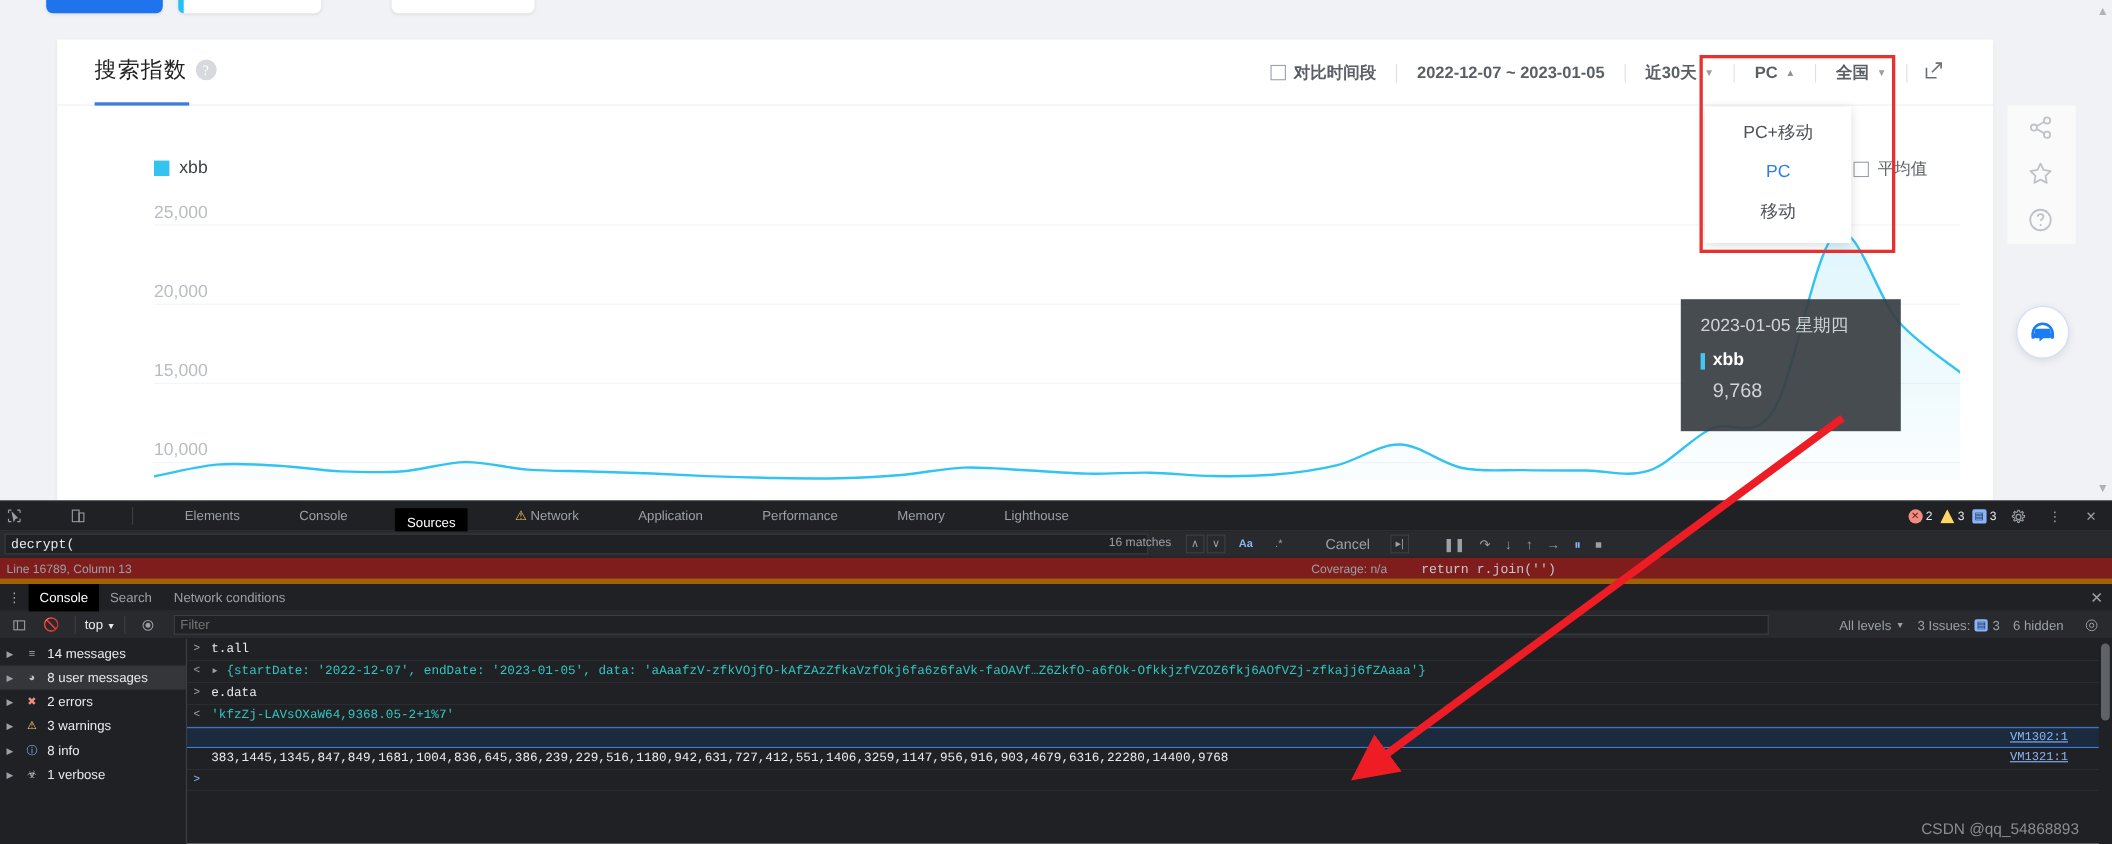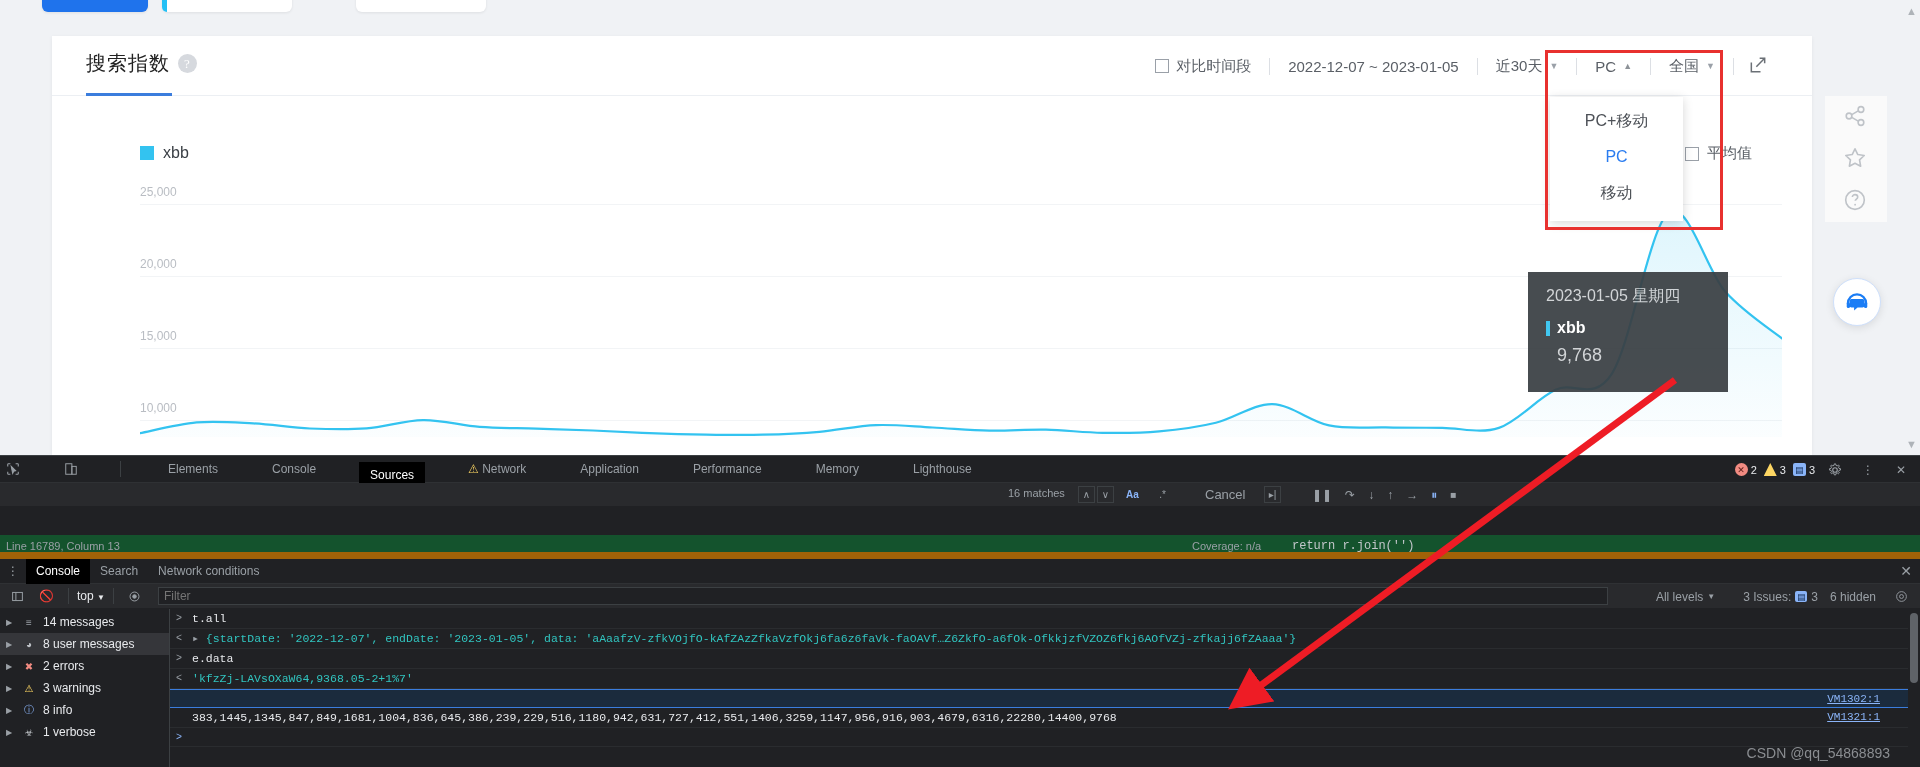--- a/index.html
+++ b/index.html
@@ -42,21 +42,21 @@
     display: inline-flex; align-items: center; justify-content: center;
     font-family: "Liberation Serif", serif;
   }
 
   
   #header-controls {
     position: absolute; right: 30px; top: 0; height: 60px;
     display: flex; align-items: center; gap: 0px;
     font-size: 15px; color: #5a5f66;
   }
-  .ctrl { display: flex; align-items: center; gap: 7px; padding: 0 18px; white-space: nowrap; cursor: pointer; }
+  .ctrl { display: flex; align-items: center; gap: 7px; padding: 0 18px; white-space: nowrap; cursor: pointer; font-weight: bold; }
   .vsep { width: 1px; height: 17px; background: #dcdfe4; }
   .cbox { width: 14px; height: 14px; border: 1px solid #9aa0a8; background: #fff; display: inline-block; }
   .caret { font-size: 9px; color: #9aa0a8; }
   .caret.up { color: #8d9298; }
   #export-icon { padding: 0 14px; cursor: pointer; }
 
   
   #red-box {
     position: absolute; left: 1545px; top: 50px; width: 178px; height: 180px;
     border: 3px solid #e8312f; z-index: 40; pointer-events: none;
@@ -70,21 +70,21 @@
   .dd-item { height: 36px; line-height: 36px; text-align: center; font-size: 16px; color: #4d5157; cursor: pointer; }
   .dd-item.sel { color: #2a7cf0; }
 
   
   #chart-area { position: relative; height: 359px; }
   #legend { position: absolute; left: 88px; top: 48px; display: flex; align-items: center; gap: 9px; font-size: 16px; color: #3a3f45; }
   #legend .swatch { width: 14px; height: 14px; background: #33c3f0; }
   #avg-check { position: absolute; right: 60px; top: 48px; display: flex; align-items: center; gap: 8px; font-size: 15px; color: #5a5f66; }
 
   .gridline { position: absolute; left: 88px; right: 30px; height: 1px; background: #f2f4f6; }
-  .ytick { position: absolute; left: 88px; font-size: 12px; color: #b9bdc3; }
+  .ytick { position: absolute; left: 88px; font-size: 16px; color: #b9bdc3; }
 
   #plot { position: absolute; left: 88px; top: 0; right: 30px; bottom: 0; overflow: hidden; }
 
   
   #chart-tooltip {
     position: absolute; left: 1528px; top: 272px; width: 200px; height: 120px;
     background: #3a3f43; opacity: .93; z-index: 25; padding: 14px 18px; color: #fff;
   }
   #tt-date { font-size: 16px; color: #cfd2d5; margin-bottom: 12px; }
   #tt-series { display: flex; align-items: center; gap: 7px; font-size: 16px; font-weight: bold; }
@@ -133,35 +133,35 @@
   #src-search-input {
     position: absolute; left: 4px; top: 2px; width: 1040px; height: 19px;
     background: #202124; border: 1px solid #3c4043; color: #e8eaed;
     font-family: "Liberation Mono", "DejaVu Sans Mono", monospace; font-size: 12px; padding: 0 5px;
   }
   #matches { position: absolute; left: 1008px; top: 4px; font-size: 11px; color: #9aa0a6; }
   .mini-btn { position: absolute; top: 3px; width: 17px; height: 17px; display: flex; align-items: center; justify-content: center;
     color: #9aa0a6; border: 1px solid #3c4043; font-size: 10px; cursor: pointer; }
   #cancel-btn { position: absolute; left: 1205px; top: 4px; font-size: 13px; color: #9aa0a6; cursor: pointer; }
   #dt-debug-bar { position: absolute; left: 1300px; top: 0; height: 24px; display: flex; align-items: center; gap: 13px; padding-left: 12px; color: #9aa0a6; }
-  #dt-line2 { position: relative; height: 24px; background: #14532d; border-bottom: 7px solid #a16207; margin-top: 28px; }
+  #dt-line2 { position: relative; height: 24px; background: #7f1d1d; border-bottom: 5px solid #a16207; }
   #line-col { position: absolute; left: 6px; top: 5px; font-size: 11px; color: #9aa0a6; }
   #coverage { position: absolute; left: 1192px; top: 5px; font-size: 11px; color: #9aa0a6; }
   #code-line { position: absolute; left: 1292px; top: 4px; font-family: "Liberation Mono", "DejaVu Sans Mono", monospace; font-size: 12px; color: #c3c7cb; }
 
   
   #drawer-tabs { position: relative; height: 25px; background: #202124; border-bottom: 1px solid #2f3134; display: flex; align-items: center; }
   .drawer-tab { padding: 0 10px; height: 25px; line-height: 25px; color: #9aa0a6; cursor: pointer; font-size: 12px; }
   .drawer-tab.active { background: #000; color: #fff; }
   #drawer-close { position: absolute; right: 8px; top: 4px; color: #9aa0a6; cursor: pointer; font-size: 14px; }
 
   #console-toolbar { position: relative; height: 25px; background: #292a2d; border-bottom: 1px solid #202124; display: flex; align-items: center; gap: 4px; padding-left: 4px; }
   #filter-input { flex: 0 0 auto; width: 1450px; height: 18px; background: #202124; border: 1px solid #3c4043; color: #9aa0a6; font-size: 12px; padding: 0 5px; margin-left: 6px; }
   #console-right { position: absolute; right: 6px; top: 0; height: 25px; display: flex; align-items: center; gap: 12px; color: #9aa0a6; font-size: 12px; }
-  .chip { display: inline-flex; align-items: center; gap: 4px; margin-left: 16px; }
+  .chip { display: inline-flex; align-items: center; gap: 4px; }
   .chip .sq { width: 12px; height: 11px; background: #8ab4f8; color: #102a53; font-size: 9px; display: inline-flex; align-items: center; justify-content: center; border-radius: 2px; }
 
   
   #console-body { position: relative; height: 213px; display: flex; }
   #console-sidebar { width: 170px; background: #202124; border-right: 1px solid #3c4043; padding-top: 2px; }
   .cs-row { height: 22px; display: flex; align-items: center; gap: 7px; padding-left: 6px; color: #e8eaed; font-size: 12px; cursor: pointer; }
   .cs-row.sel { background: #35363a; }
   .cs-row .tri { color: #9aa0a6; font-size: 8px; width: 9px; }
   .cs-ico { width: 14px; height: 14px; display: inline-flex; align-items: center; justify-content: center; font-size: 10px; }
   #console-msgs { flex: 1; position: relative; overflow: hidden; font-family: "Liberation Mono", "DejaVu Sans Mono", monospace; font-size: 11.5px; }
@@ -371,20 +371,21 @@
             <circle cx="8" cy="8" r="2.6" fill="none" stroke="#9aa0a6" stroke-width="1.3"></circle>
             <path d="M7.2 1h1.6l.3 1.7 1.4.6 1.4-1 1.1 1.1-1 1.4.6 1.4 1.7.3v1.6l-1.7.3-.6 1.4 1 1.4-1.1 1.1-1.4-1-1.4.6-.3 1.7H7.2l-.3-1.7-1.4-.6-1.4 1L3 11.2l1-1.4-.6-1.4L1.7 8.1V6.5l1.7-.3L4 4.8l-1-1.4L4.1 2.3l1.4 1 1.4-.6z" fill="none" stroke="#9aa0a6" stroke-width="1.1"></path>
           </svg>
       </span>
       <span class="dt-icon-btn">⋮</span>
       <span class="dt-icon-btn">✕</span>
     </div>
   </div>
 
   <div id="dt-search-row">
+    <input id="src-search-input" type="text" value="decrypt(" style="">
     <span id="matches">16 matches</span>
     <span class="mini-btn" style="left:1078px;">∧</span>
     <span class="mini-btn" style="left:1097px;">∨</span>
     <span class="mini-btn" style="left:1124px;border:none;color:#8ab4f8;font-weight:bold;">Aa</span>
     <span class="mini-btn" style="left:1154px;border:none;">.*</span>
     <span id="cancel-btn">Cancel</span>
     <span class="mini-btn" style="left:1264px;">▸|</span>
 
     <div id="dt-debug-bar">
       <span>❚❚</span>

